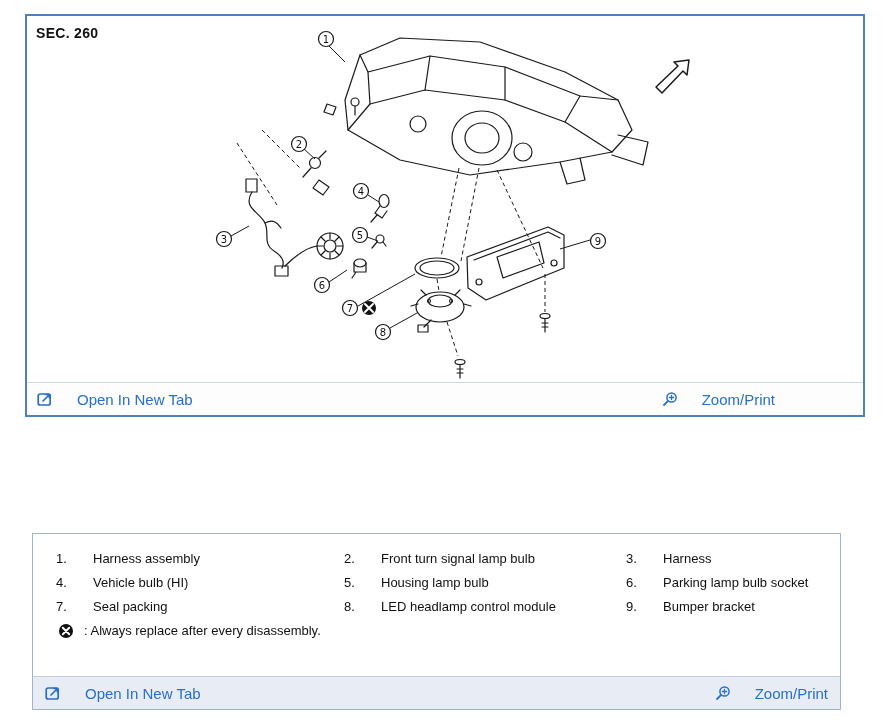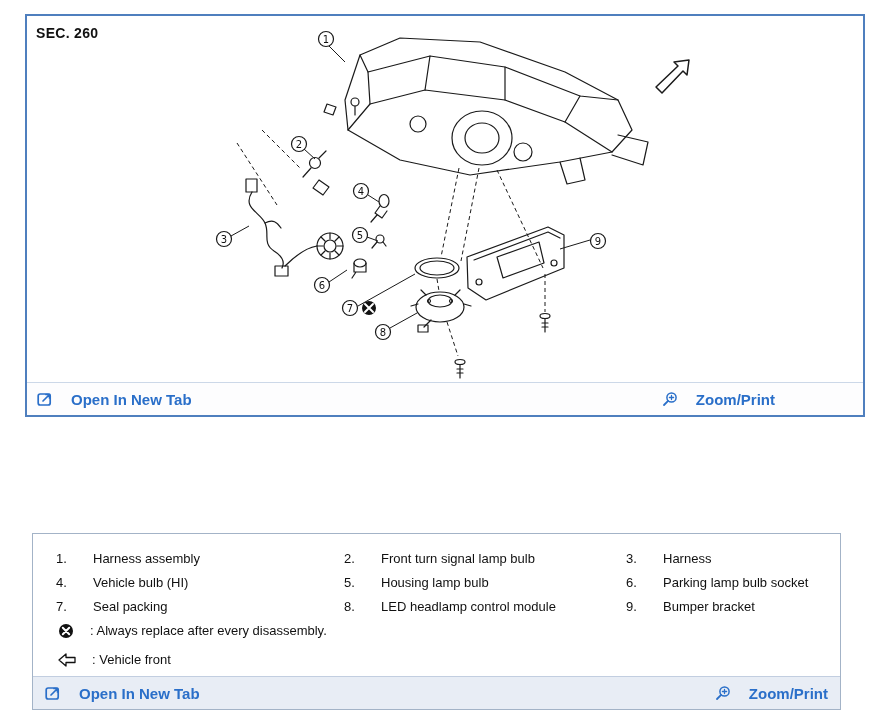--- a/index.html
+++ b/index.html
@@ -24,35 +24,35 @@
   .panel-top .panel-footer {
     height:33px; border-top:1px solid #ccd8e8; background:#fdfdfe;
     padding:0 88px 0 10px;
   }
   .panel-bottom .panel-footer {
     height:33px; border-top:1px solid #c2cee0; background:#e8edf5;
     padding:0 12px 0 12px;
   }
 
   .link {
-    display:inline-flex; align-items:center; gap:18px;
-    color:#2a6fc9; font-size:15px; text-decoration:none; cursor:pointer;font-weight:bold;
+    display:inline-flex; align-items:center; gap:24px;
+    color:#2a6fc9; font-size:15px; text-decoration:none; cursor:pointer;
   }
   .link .icon { display:inline-flex; }
   .link svg { display:block; }
 
   .legend-grid {
     position:absolute; top:12px; left:23px; right:8px;
     display:grid; grid-template-columns:288px 282px 1fr;
   }
   .legend-item { display:flex; align-items:center; height:24px; font-size:13px; }
   .legend-item .num { width:37px; flex:0 0 37px; }
 
   .notes { position:absolute; top:82px; left:25px; right:10px; }
-  .note { display:flex; align-items:center; gap:16px; height:29px; font-size:13px; }
+  .note { display:flex; align-items:center; gap:10px; height:29px; font-size:13px; }
   .note-icon { display:inline-flex; }
 
   .callout circle { fill:#fff; stroke:#1a1a1a; stroke-width:1.2; }
   .callout text {
     font-family:"DejaVu Sans", sans-serif; font-size:10px;
     text-anchor:middle; fill:#111;
   }
 </style>
 </head>
 <body>
@@ -251,28 +251,20 @@
     <div class="notes">
       <div class="note">
         <span class="note-icon">
           <svg width="16" height="16" viewBox="0 0 16 16">
             <circle cx="8" cy="8" r="7" fill="#111"></circle>
             <path d="M4.8 4.8 L11.2 11.2 M11.2 4.8 L4.8 11.2" stroke="#fff" stroke-width="2" stroke-linecap="round" fill="none"></path>
           </svg>
         </span>
         <span class="note-text">: Always replace after every disassembly.</span>
       </div>
-      <div class="note">
-        <span class="note-icon">
-          <svg width="18" height="14" viewBox="0 0 18 14">
-            <path d="M1 7 L8 1 L8 4.5 L17 4.5 L17 9.5 L8 9.5 L8 13 Z" fill="#fff" stroke="#111" stroke-width="1.3" stroke-linejoin="round"></path>
-          </svg>
-        </span>
-        <span class="note-text">: Vehicle front</span>
-      </div>
     </div>
 
     <div class="panel-footer">
       <a href="#" class="link">
         <span class="icon">
           <svg width="16" height="16" viewBox="0 0 16 16">
             <rect x="1.2" y="3" width="12" height="11" rx="2" fill="none" stroke="currentColor" stroke-width="1.7"></rect>
             <path d="M6 10 L12.5 3.5 M9 3.5 h3.5 v3.5" fill="none" stroke="currentColor" stroke-width="1.7" stroke-linecap="round"></path>
           </svg>
         </span>

